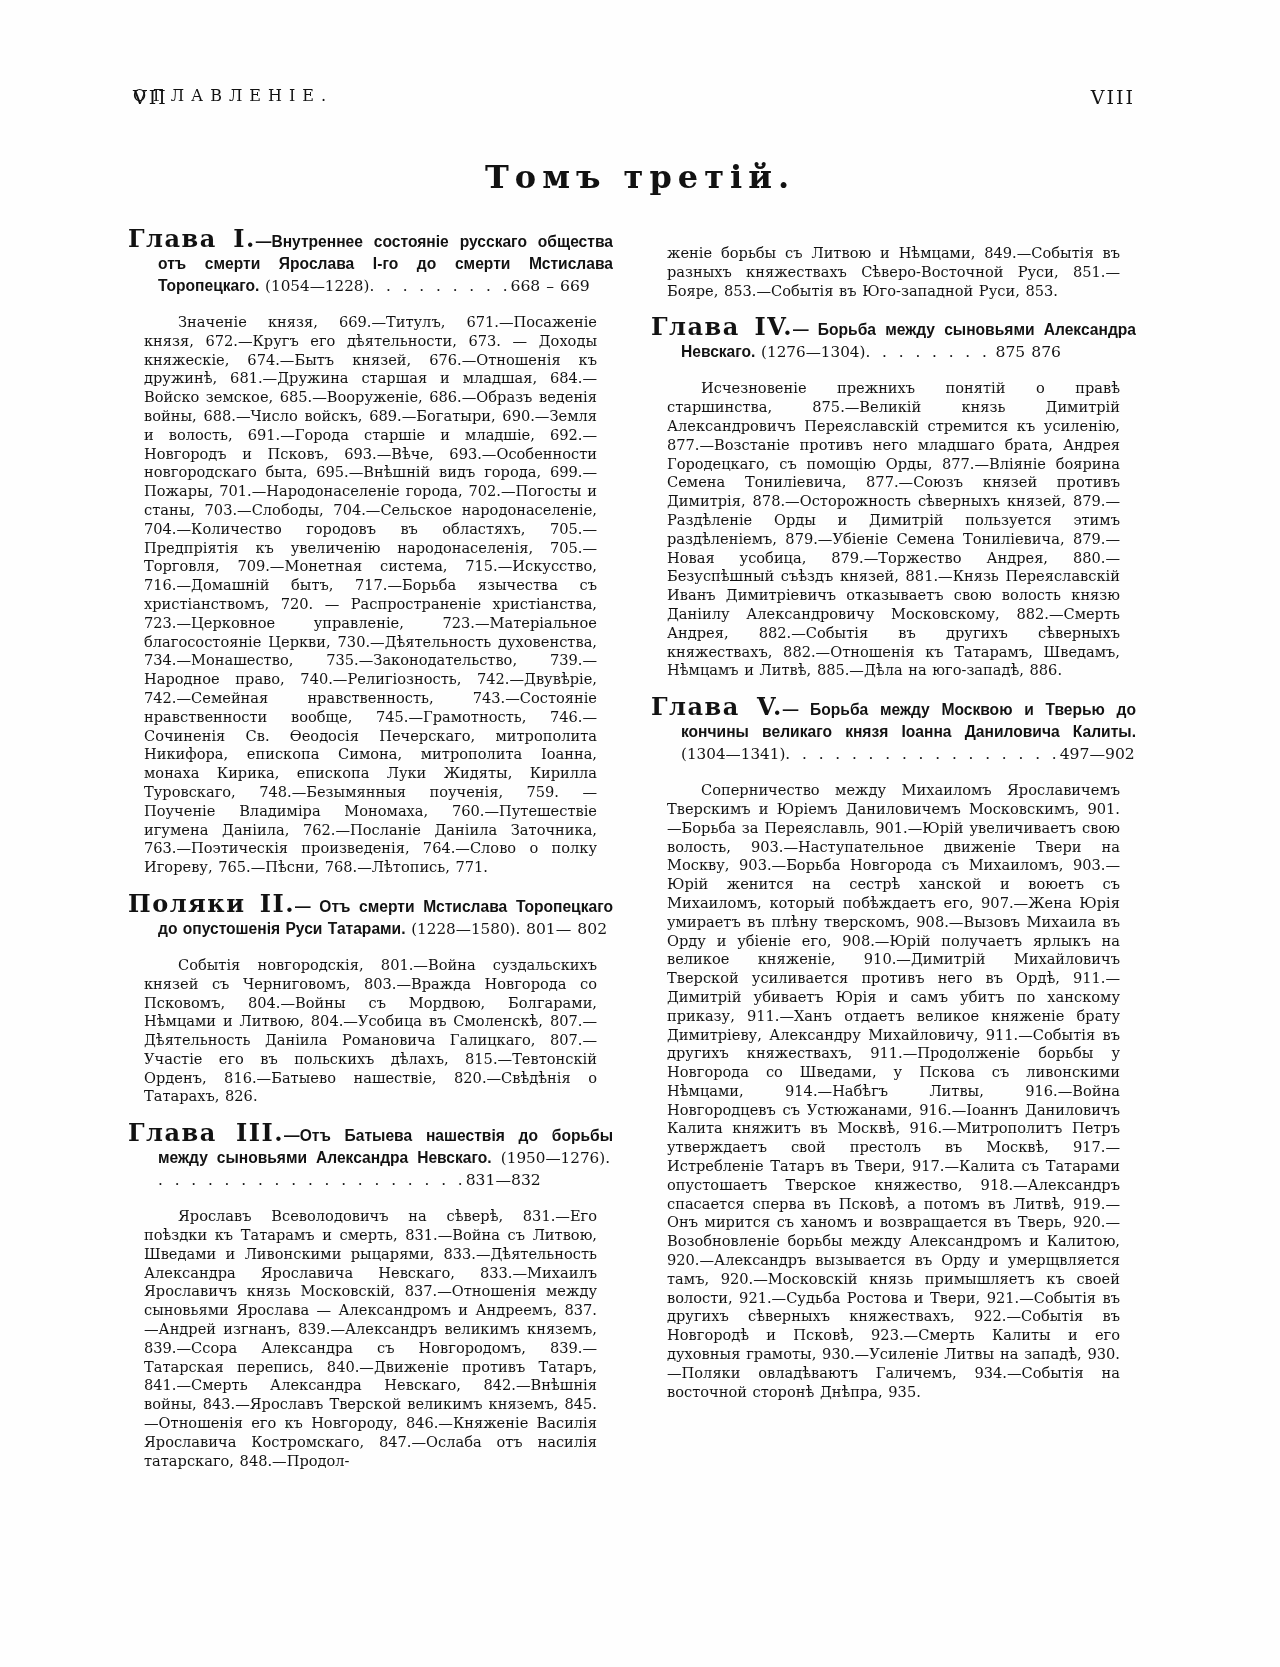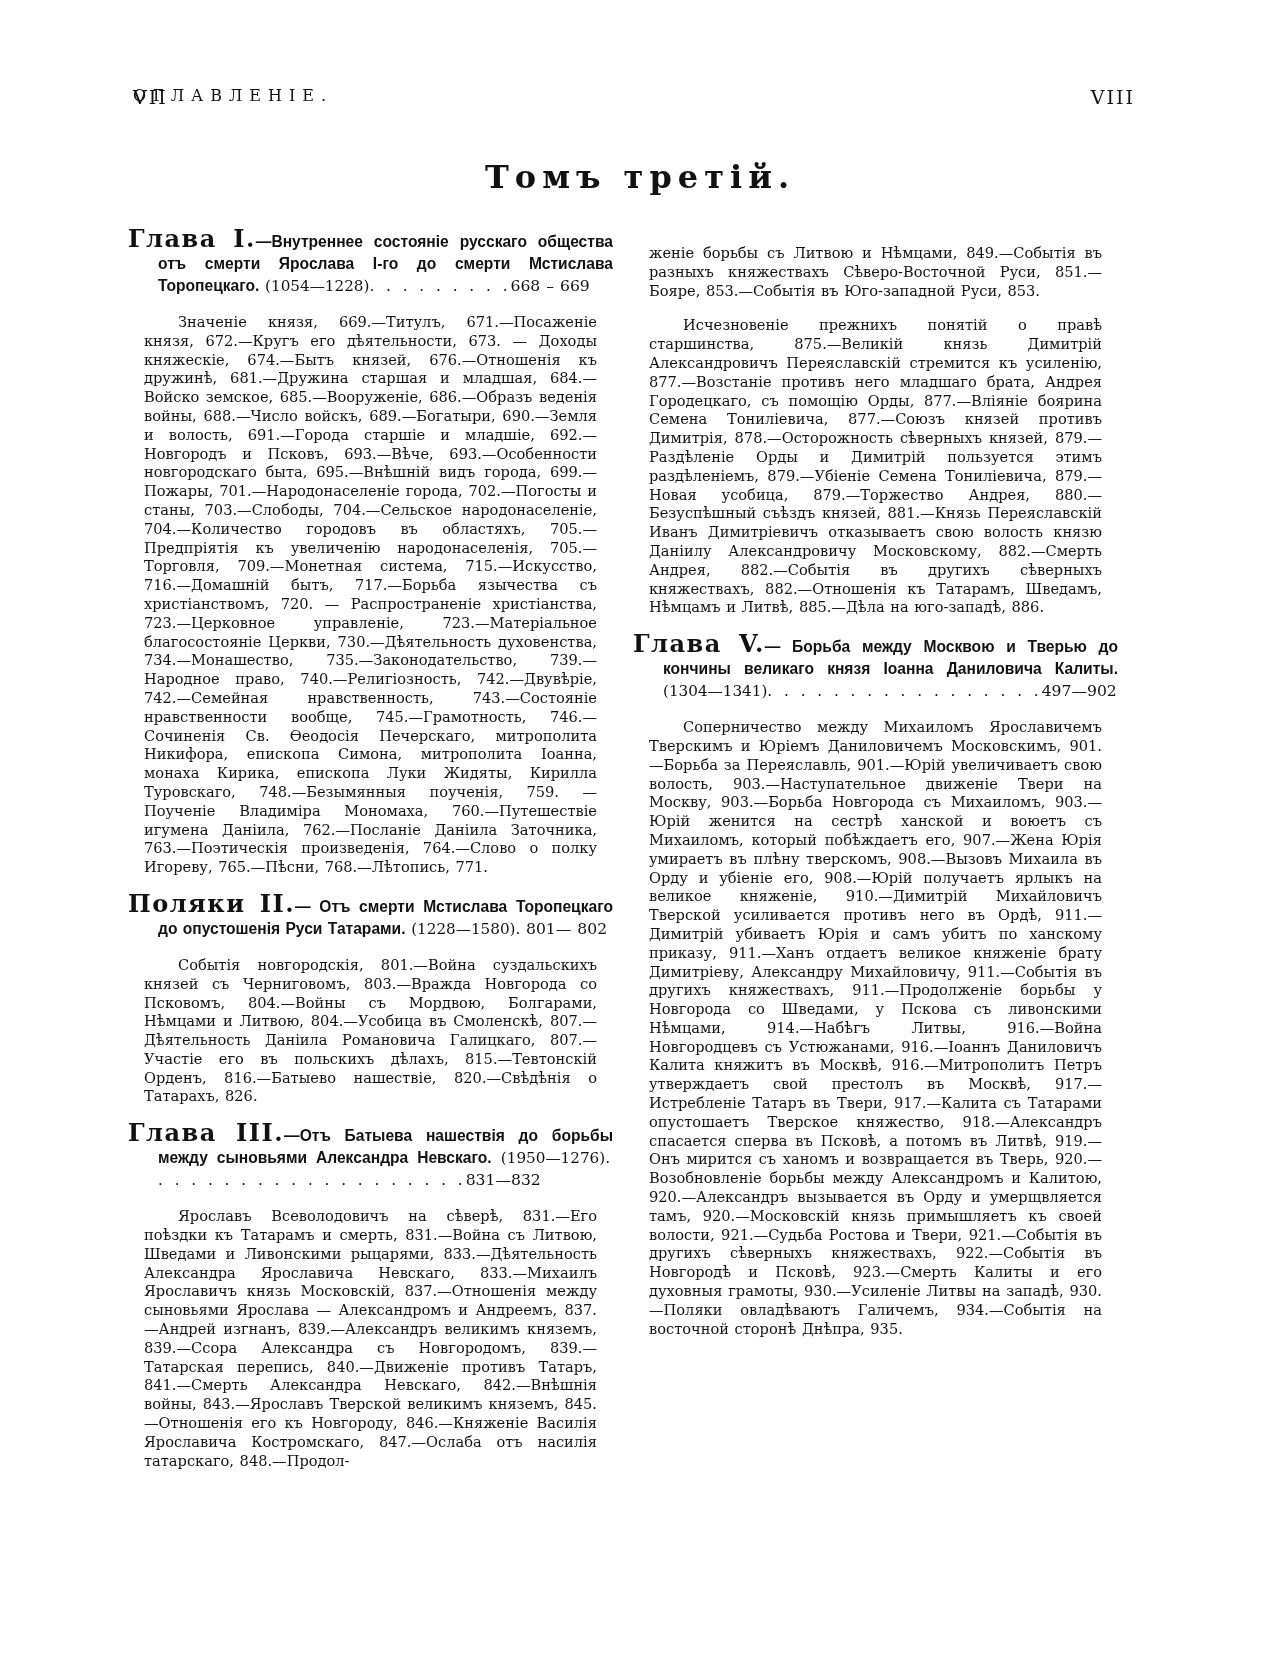--- a/index.html
+++ b/index.html
@@ -45,21 +45,21 @@
     font-weight: bold;
     letter-spacing: 6px;
     font-family: "DejaVu Serif", serif;
   }
   
   .columns {
     position: absolute;
     top: 228px; left: 128px;
     width: 996px;
     display: flex;
-    gap: 20px;
+    gap: 38px;
   }
   .col {
     width: 485px;
     flex: 0 0 485px;
     font-size: 14.6px;
     line-height: 18.8px;
     text-align: justify;
     word-spacing: 1px;
   }
   .chapter {
@@ -115,20 +115,21 @@
       <p class="chapter spaced"><span class="ch-label">Глава III.</span><span class="ch-rest">—Отъ Батыева нашествія до борьбы между сыновьями Александра Невскаго.</span> <span class="ch-dates">(1950—1276)</span><span class="ch-leader">. . . . . . . . . . . . . . . . . . . .</span><span class="ch-pages">831—832</span></p>
 
       <p class="para">Ярославъ Всеволодовичъ на сѣверѣ, 831.—Его поѣздки къ Татарамъ и смерть, 831.—Война съ Литвою, Шведами и Ливонскими рыцарями, 833.—Дѣятельность Александра Ярославича Невскаго, 833.—Михаилъ Ярославичъ князь Московскій, 837.—Отношенія между сыновьями Ярослава — Александромъ и Андреемъ, 837.—Андрей изгнанъ, 839.—Александръ великимъ княземъ, 839.—Ссора Александра съ Новгородомъ, 839.—Татарская перепись, 840.—Движеніе противъ Татаръ, 841.—Смерть Александра Невскаго, 842.—Внѣшнія войны, 843.—Ярославъ Тверской великимъ княземъ, 845.—Отношенія его къ Новгороду, 846.—Княженіе Василія Ярославича Костромскаго, 847.—Ослаба отъ насилія татарскаго, 848.—Продол-</p>
 
     </div>
 
     <div class="col">
 
       <p class="para cont">женіе борьбы съ Литвою и Нѣмцами, 849.—Событія въ разныхъ княжествахъ Сѣверо-Восточной Руси, 851.—Бояре, 853.—Событія въ Юго-западной Руси, 853.</p>
 
+      <p class="chapter spaced"><span class="ch-label">Глава IV.</span><span class="ch-rest">— Борьба между сыновьями Александра Невскаго.</span> <span class="ch-dates">(1276—1304)</span><span class="ch-leader">. . . .  . .  . .</span> <span class="ch-pages">875   876</span></p>
 
       <p class="para">Исчезновеніе прежнихъ понятій о правѣ старшинства, 875.—Великій князь Димитрій Александровичъ Переяславскій стремится къ усиленію, 877.—Возстаніе противъ него младшаго брата, Андрея Городецкаго, съ помощію Орды, 877.—Вліяніе боярина Семена Тониліевича, 877.—Союзъ князей противъ Димитрія, 878.—Осторожность сѣверныхъ князей, 879.—Раздѣленіе Орды и Димитрій пользуется этимъ раздѣленіемъ, 879.—Убіеніе Семена Тониліевича, 879.—Новая усобица, 879.—Торжество Андрея, 880.—Безуспѣшный съѣздъ князей, 881.—Князь Переяславскій Иванъ Димитріевичъ отказываетъ свою волость князю Даніилу Александровичу Московскому, 882.—Смерть Андрея, 882.—Событія въ другихъ сѣверныхъ княжествахъ, 882.—Отношенія къ Татарамъ, Шведамъ, Нѣмцамъ и Литвѣ, 885.—Дѣла на юго-западѣ, 886.</p>
 
       <p class="chapter spaced"><span class="ch-label">Глава V.</span><span class="ch-rest">— Борьба между Москвою и Тверью до кончины великаго князя Іоанна Даниловича Калиты.</span> <span class="ch-dates">(1304—1341)</span><span class="ch-leader">. . . . . . . . . . . . . . . . .</span><span class="ch-pages">497—902</span></p>
 
       <p class="para">Соперничество между Михаиломъ Ярославичемъ Тверскимъ и Юріемъ Даниловичемъ Московскимъ, 901.—Борьба за Переяславль, 901.—Юрій увеличиваетъ свою волость, 903.—Наступательное движеніе Твери на Москву, 903.—Борьба Новгорода съ Михаиломъ, 903.—Юрій женится на сестрѣ ханской и воюетъ съ Михаиломъ, который побѣждаетъ его, 907.—Жена Юрія умираетъ въ плѣну тверскомъ, 908.—Вызовъ Михаила въ Орду и убіеніе его, 908.—Юрій получаетъ ярлыкъ на великое княженіе, 910.—Димитрій Михайловичъ Тверской усиливается противъ него въ Ордѣ, 911.—Димитрій убиваетъ Юрія и самъ убитъ по ханскому приказу, 911.—Ханъ отдаетъ великое княженіе брату Димитріеву, Александру Михайловичу, 911.—Событія въ другихъ княжествахъ, 911.—Продолженіе борьбы у Новгорода со Шведами, у Пскова съ ливонскими Нѣмцами, 914.—Набѣгъ Литвы, 916.—Война Новгородцевъ съ Устюжанами, 916.—Іоаннъ Даниловичъ Калита княжитъ въ Москвѣ, 916.—Митрополитъ Петръ утверждаетъ свой престолъ въ Москвѣ, 917.—Истребленіе Татаръ въ Твери, 917.—Калита съ Татарами опустошаетъ Тверское княжество, 918.—Александръ спасается сперва въ Псковѣ, а потомъ въ Литвѣ, 919.—Онъ мирится съ ханомъ и возвращается въ Тверь, 920.—Возобновленіе борьбы между Александромъ и Калитою, 920.—Александръ вызывается въ Орду и умерщвляется тамъ, 920.—Московскій князь примышляетъ къ своей волости, 921.—Судьба Ростова и Твери, 921.—Событія въ другихъ сѣверныхъ княжествахъ, 922.—Событія въ Новгородѣ и Псковѣ, 923.—Смерть Калиты и его духовныя грамоты, 930.—Усиленіе Литвы на западѣ, 930.—Поляки овладѣваютъ Галичемъ, 934.—Событія на восточной сторонѣ Днѣпра, 935.</p>
 
     </div>
 
   </div>

